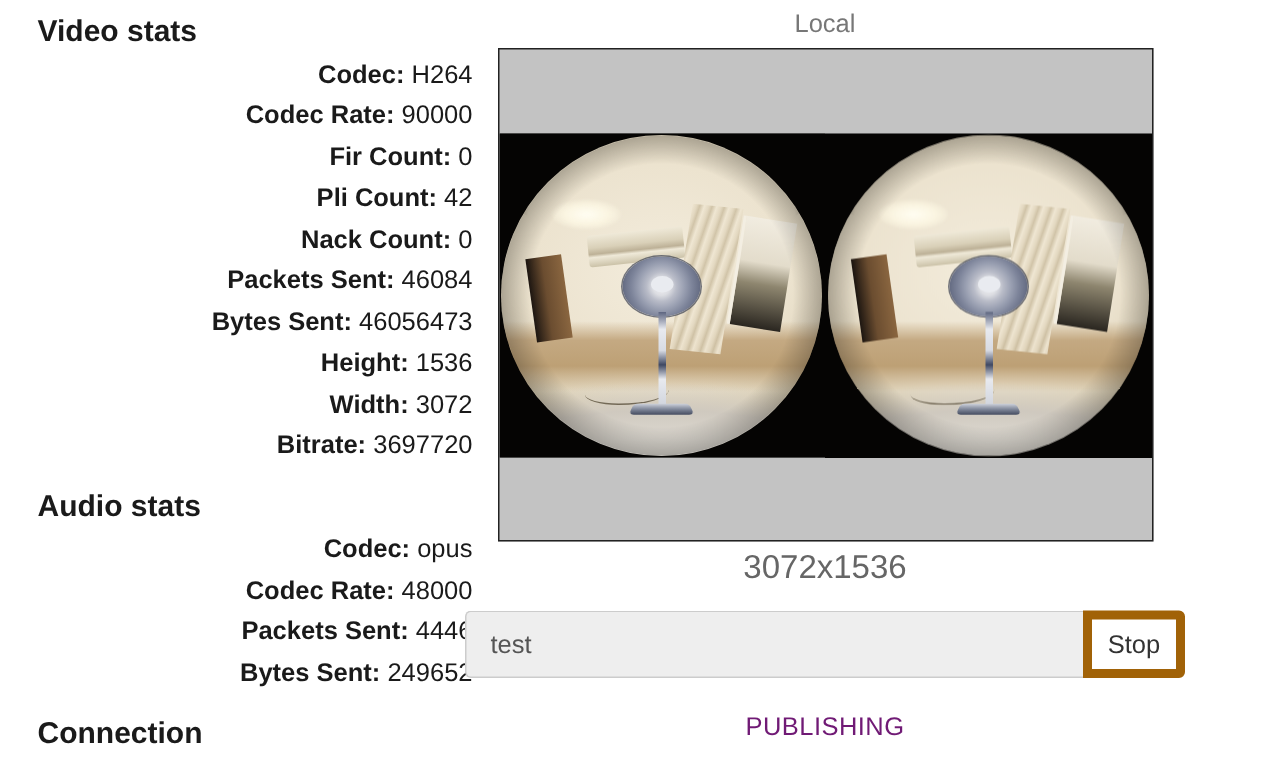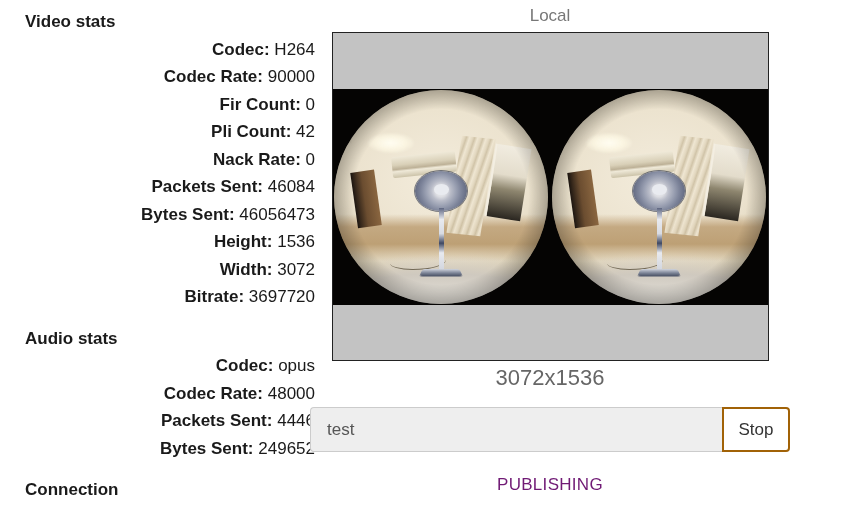--- a/index.html
+++ b/index.html
@@ -34,21 +34,21 @@
   .stat-line {
     font-size: 17px;
     line-height: 27.5px;
     color: #1a1a1a;
     white-space: nowrap;
     text-align: right;
   }
   .stat-line .k { font-weight: bold; }
   .stat-line .v { font-weight: normal; }
   .group-title {
-    font-size: 17px;
+    font-size: 20px;
     line-height: 27.5px;
     font-weight: bold;
     color: #1a1a1a;
   }
 
   
   .main-col {
     position: absolute;
     left: 310px;
     top: 0;
@@ -262,21 +262,21 @@
     color: #555555;
     font-family: "Liberation Sans", sans-serif;
     font-size: 17px;
     padding: 4px 16px;
     outline: none;
   }
   .stream-input::placeholder { color: #999; }
   .stop-button {
     flex: 0 0 68px;
     height: 45px;
-    border: 2px solid #a16207;
+    border: 6px solid #a16207;
     border-radius: 0 4px 4px 0;
     background: #ffffff;
     color: #333333;
     font-family: "Liberation Sans", sans-serif;
     font-size: 17px;
     cursor: pointer;
   }
 
   .status-text {
     text-align: center;
@@ -307,21 +307,21 @@
       </div>
       <div class="stat-line">
         <span class="k">Fir Count:</span>
         <span class="v">0</span>
       </div>
       <div class="stat-line">
         <span class="k">Pli Count:</span>
         <span class="v">42</span>
       </div>
       <div class="stat-line">
-        <span class="k">Nack Rate:</span>
+        <span class="k">Nack Count:</span>
         <span class="v">0</span>
       </div>
       <div class="stat-line">
         <span class="k">Packets Sent:</span>
         <span class="v">46084</span>
       </div>
       <div class="stat-line">
         <span class="k">Bytes Sent:</span>
         <span class="v">46056473</span>
       </div>

